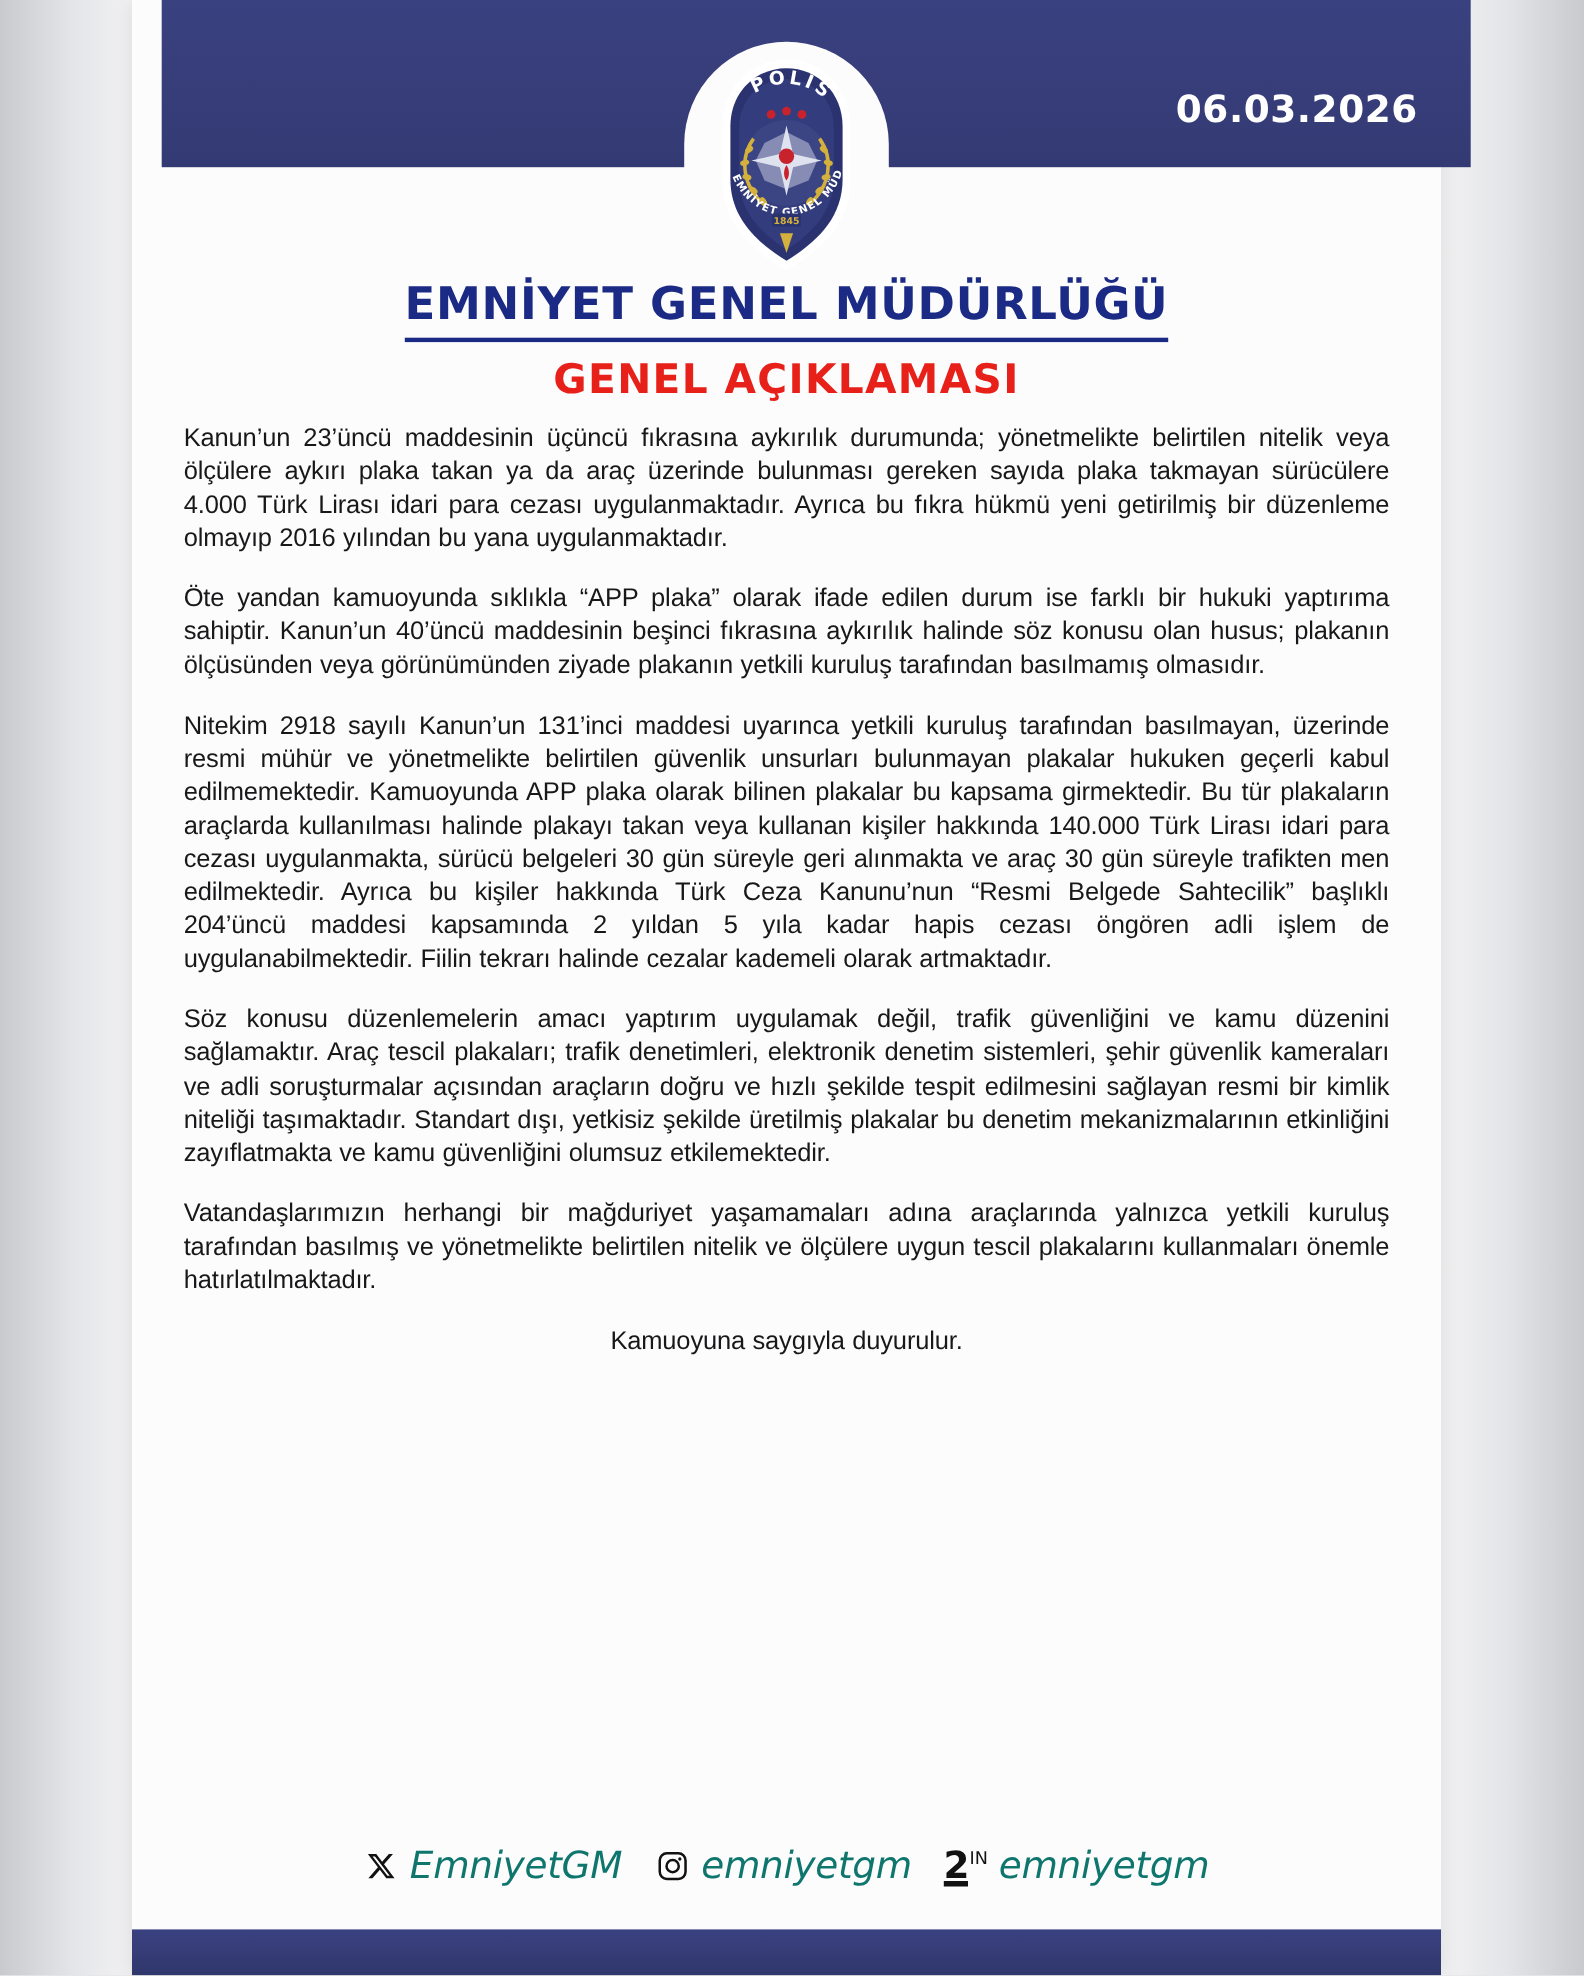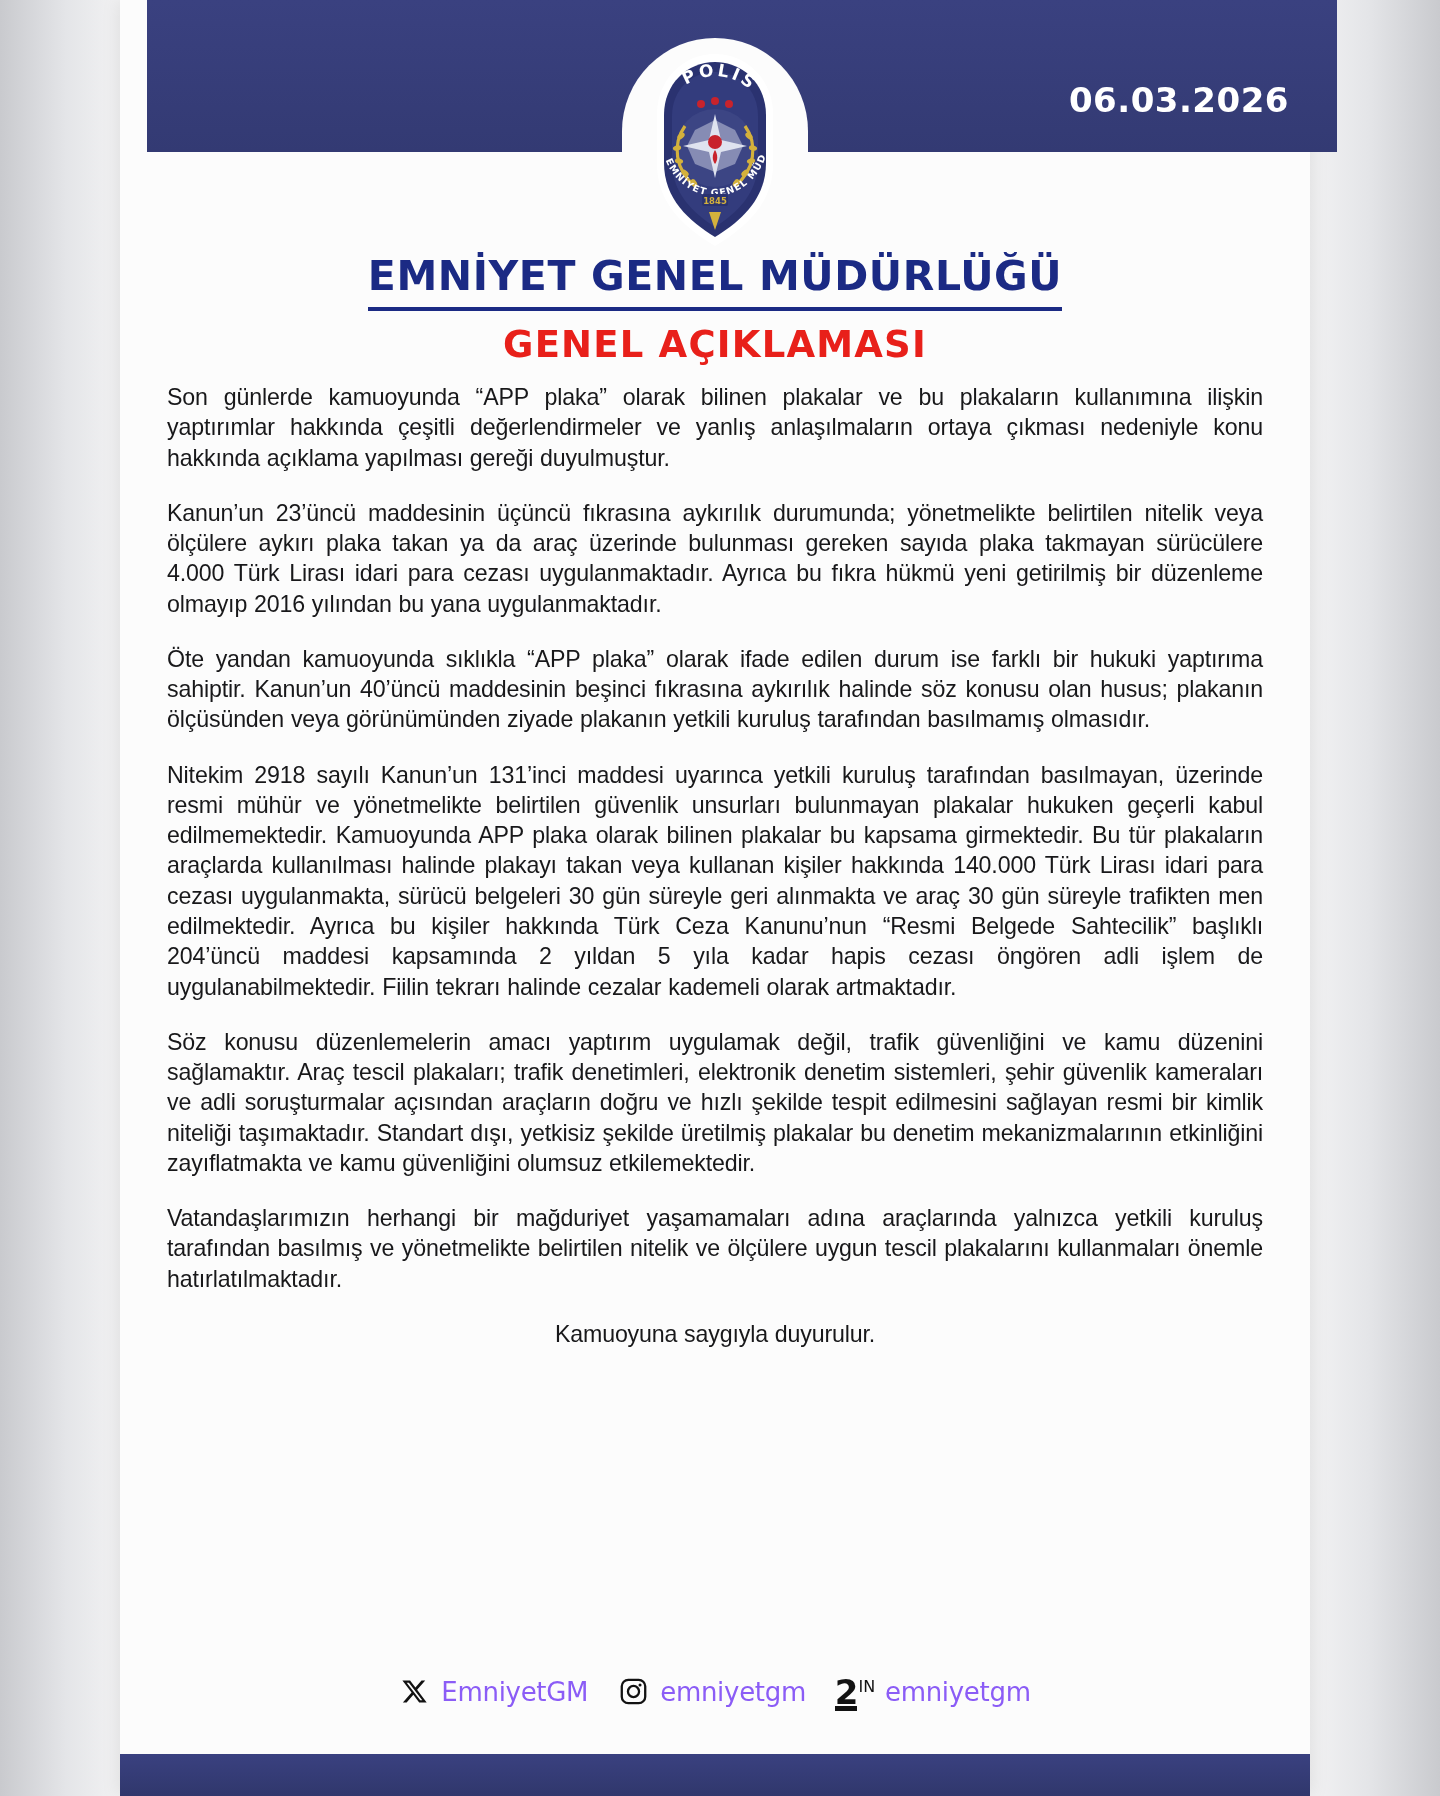--- a/index.html
+++ b/index.html
@@ -154,25 +154,26 @@
   }
   .social-icon {
     display: flex;
     align-items: center;
     justify-content: center;
     width: 31px;
     height: 31px;
     color: #121212;
   }
   .social-handle {
-    color: #8b5cf6;
-    font-size: 26px;
+    color: #0f766e;
+    font-size: 34px;
     font-weight: 500;
     font-family: "DejaVu Sans", sans-serif;
     letter-spacing: -0.3px;
+    font-style: italic;
   }
   .tiktok-glyph {
     font-size: 34px;
     font-weight: 800;
     line-height: 1;
     font-family: "DejaVu Sans", sans-serif;
     position: relative;
     color: #121212;
   }
   .tiktok-glyph sup {
@@ -273,21 +274,20 @@
         <path d="M70 160 L82 160 L76 178 Z" fill="#d4b13c"></path>
       </svg>
     </div>
 
     <div class="title-block">
       <span class="title-main">EMNİYET GENEL MÜDÜRLÜĞÜ</span>
       <span class="title-sub">GENEL AÇIKLAMASI</span>
     </div>
 
     <div class="body-text">
-      <p class="para">Son günlerde kamuoyunda “APP plaka” olarak bilinen plakalar ve bu plakaların kullanımına ilişkin yaptırımlar hakkında çeşitli değerlendirmeler ve yanlış anlaşılmaların ortaya çıkması nedeniyle konu hakkında açıklama yapılması gereği duyulmuştur.</p>
       <p class="para">Kanun’un 23’üncü maddesinin üçüncü fıkrasına aykırılık durumunda; yönetmelikte belirtilen nitelik veya ölçülere aykırı plaka takan ya da araç üzerinde bulunması gereken sayıda plaka takmayan sürücülere 4.000 Türk Lirası idari para cezası uygulanmaktadır. Ayrıca bu fıkra hükmü yeni getirilmiş bir düzenleme olmayıp 2016 yılından bu yana uygulanmaktadır.</p>
       <p class="para">Öte yandan kamuoyunda sıklıkla “APP plaka” olarak ifade edilen durum ise farklı bir hukuki yaptırıma sahiptir. Kanun’un 40’üncü maddesinin beşinci fıkrasına aykırılık halinde söz konusu olan husus; plakanın ölçüsünden veya görünümünden ziyade plakanın yetkili kuruluş tarafından basılmamış olmasıdır.</p>
       <p class="para">Nitekim 2918 sayılı Kanun’un 131’inci maddesi uyarınca yetkili kuruluş tarafından basılmayan, üzerinde resmi mühür ve yönetmelikte belirtilen güvenlik unsurları bulunmayan plakalar hukuken geçerli kabul edilmemektedir. Kamuoyunda APP plaka olarak bilinen plakalar bu kapsama girmektedir. Bu tür plakaların araçlarda kullanılması halinde plakayı takan veya kullanan kişiler hakkında 140.000 Türk Lirası idari para cezası uygulanmakta, sürücü belgeleri 30 gün süreyle geri alınmakta ve araç 30 gün süreyle trafikten men edilmektedir. Ayrıca bu kişiler hakkında Türk Ceza Kanunu’nun “Resmi Belgede Sahtecilik” başlıklı 204’üncü maddesi kapsamında 2 yıldan 5 yıla kadar hapis cezası öngören adli işlem de uygulanabilmektedir. Fiilin tekrarı halinde cezalar kademeli olarak artmaktadır.</p>
       <p class="para">Söz konusu düzenlemelerin amacı yaptırım uygulamak değil, trafik güvenliğini ve kamu düzenini sağlamaktır. Araç tescil plakaları; trafik denetimleri, elektronik denetim sistemleri, şehir güvenlik kameraları ve adli soruşturmalar açısından araçların doğru ve hızlı şekilde tespit edilmesini sağlayan resmi bir kimlik niteliği taşımaktadır. Standart dışı, yetkisiz şekilde üretilmiş plakalar bu denetim mekanizmalarının etkinliğini zayıflatmakta ve kamu güvenliğini olumsuz etkilemektedir.</p>
       <p class="para">Vatandaşlarımızın herhangi bir mağduriyet yaşamamaları adına araçlarında yalnızca yetkili kuruluş tarafından basılmış ve yönetmelikte belirtilen nitelik ve ölçülere uygun tescil plakalarını kullanmaları önemle hatırlatılmaktadır.</p>
       <p class="para para-closing">Kamuoyuna saygıyla duyurulur.</p>
     </div>
 
     <div class="footer-social">
 

